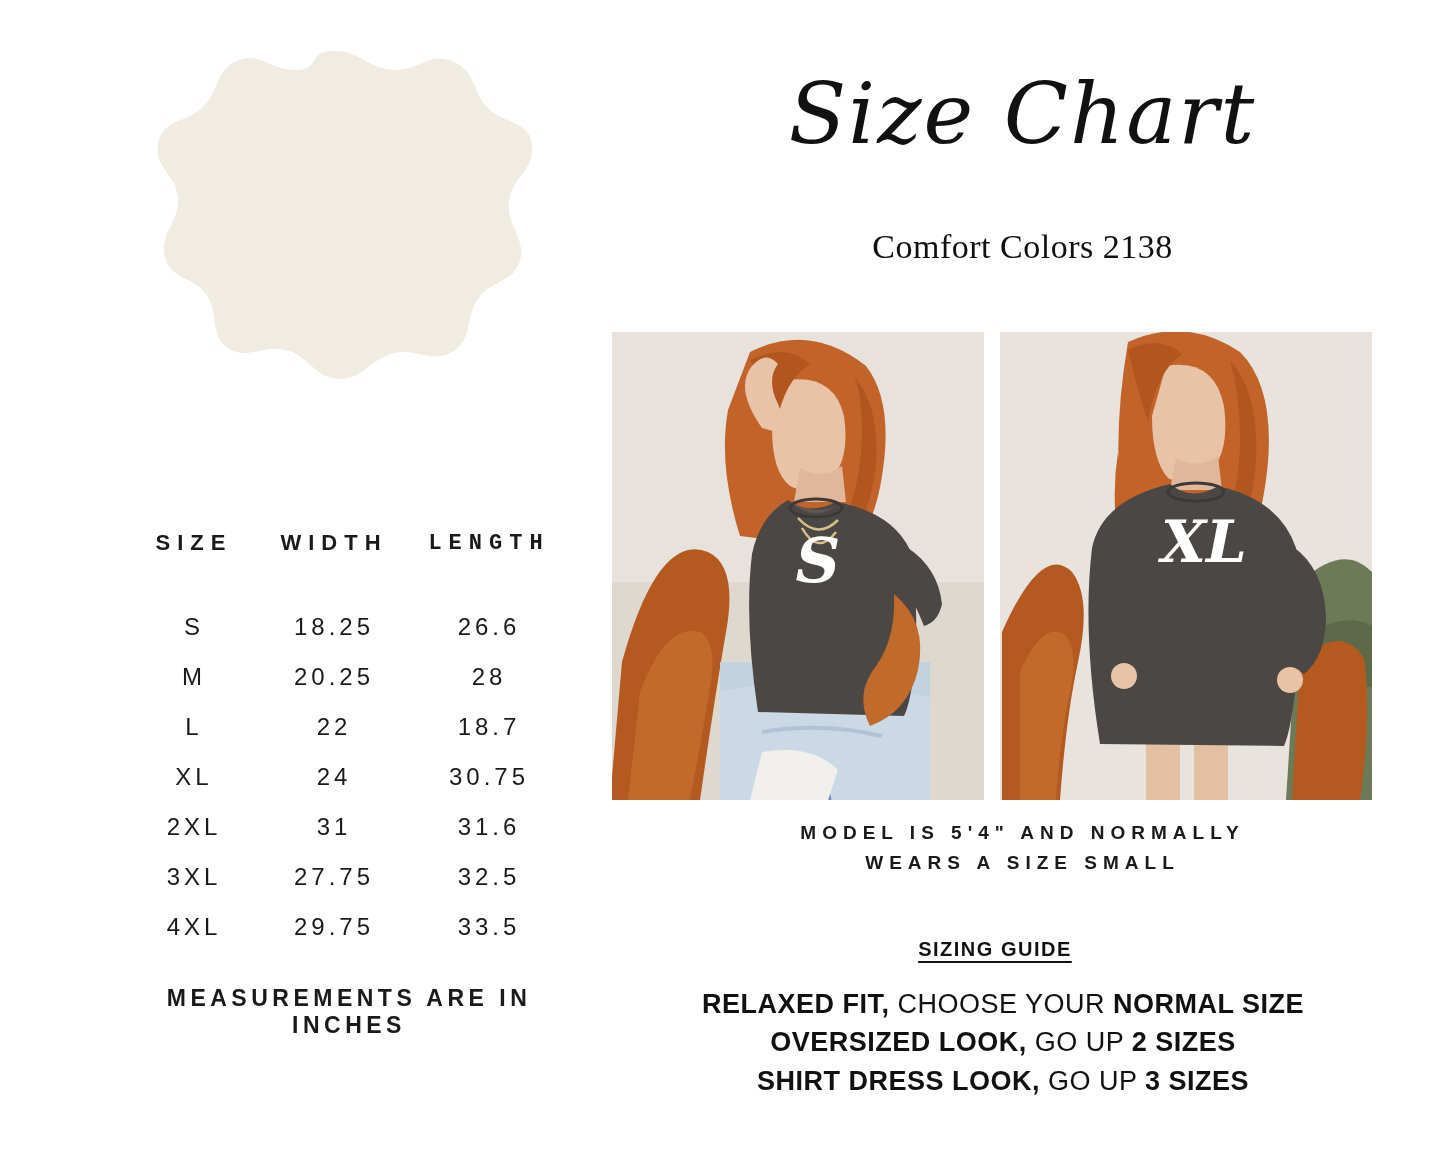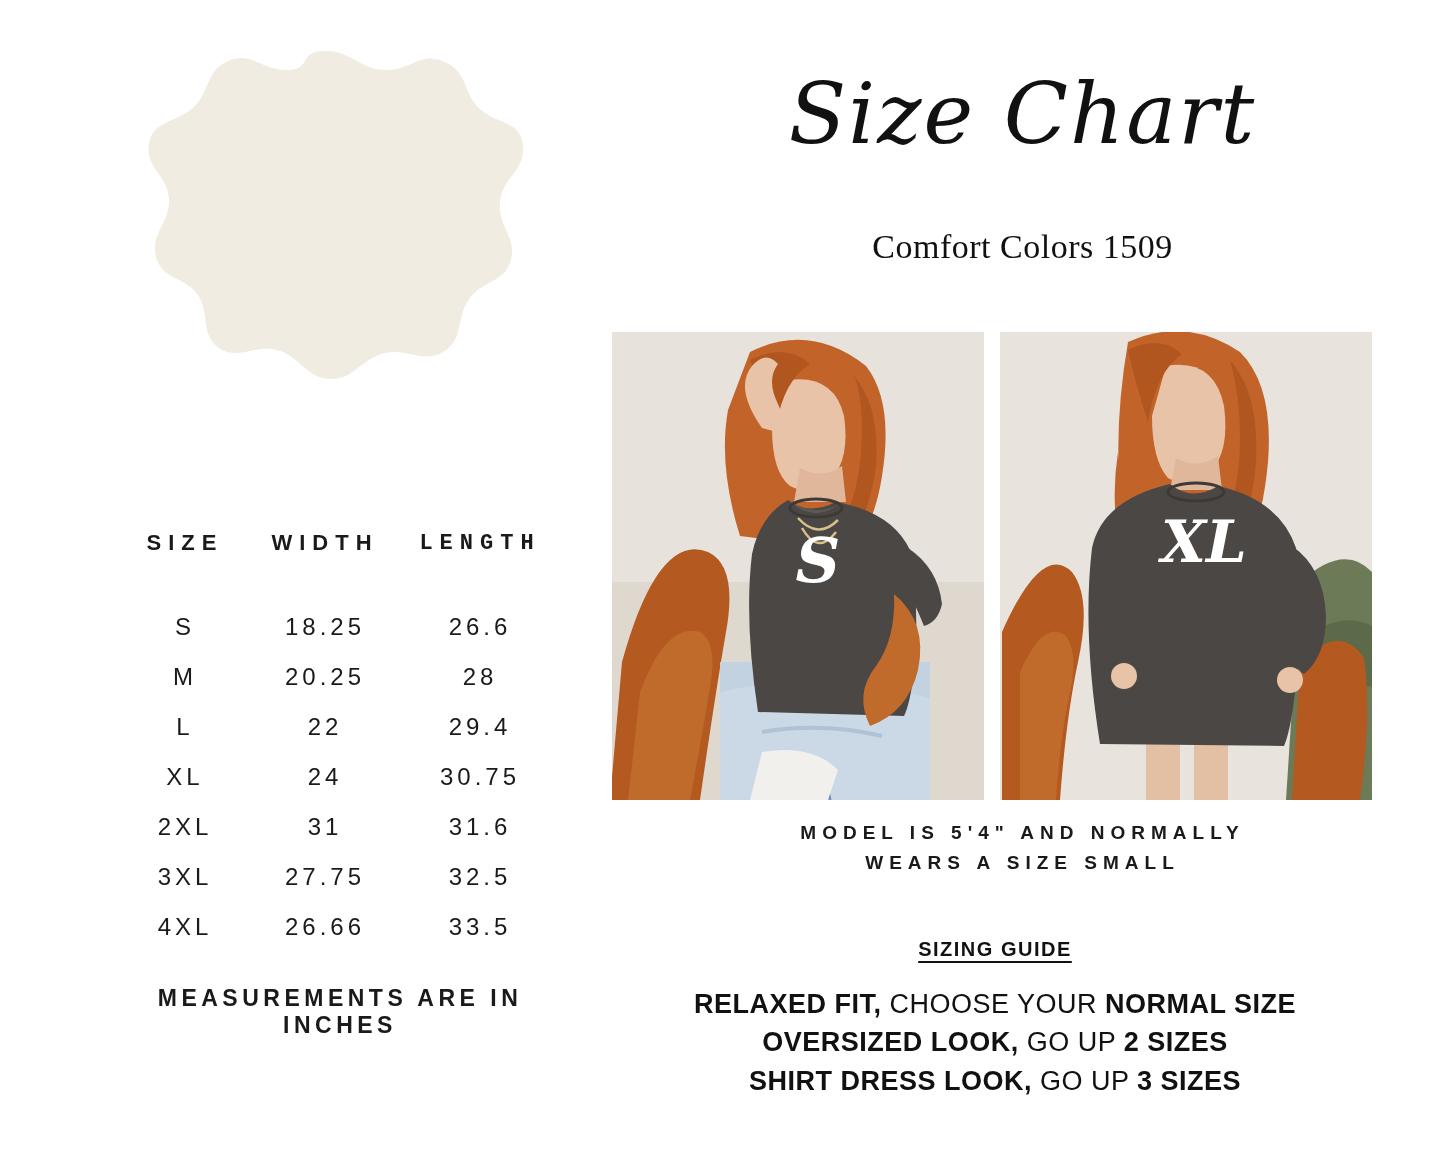--- a/index.html
+++ b/index.html
@@ -13,21 +13,21 @@
   .page {
     position: relative;
     width: 1445px;
     height: 1156px;
     background: #ffffff;
   }
 
   
   .left-col {
     position: absolute;
-    left: 0;
+    left: 9px;
     top: 0;
     width: 600px;
     height: 864px;
   }
 
   .blob-wrap {
     position: absolute;
     left: 125px;
     top: 45px;
     width: 400px;
@@ -154,21 +154,21 @@
     text-align: center;
     font-size: 20px;
     font-weight: 700;
     letter-spacing: 1.5px;
     color: #111;
     text-decoration: underline;
     text-underline-offset: 5px;
   }
   .guide-lines {
     position: absolute;
-    left: 0;
+    left: 8px;
     top: 985px;
     width: 790px;
     text-align: center;
     font-size: 27px;
     line-height: 1.42;
     color: #111;
     letter-spacing: 0.5px;
   }
   .guide-lines .line { white-space: nowrap; }
   .guide-lines .b { font-weight: 700; }
@@ -210,53 +210,53 @@
             <td>26.6</td>
           </tr>
           <tr>
             <td>M</td>
             <td>20.25</td>
             <td>28</td>
           </tr>
           <tr>
             <td>L</td>
             <td>22</td>
-            <td>29.4</td>
+            <td>18.7</td>
           </tr>
           <tr>
             <td>XL</td>
             <td>24</td>
             <td>30.75</td>
           </tr>
           <tr>
             <td>2XL</td>
             <td>31</td>
             <td>31.6</td>
           </tr>
           <tr>
             <td>3XL</td>
             <td>27.75</td>
             <td>32.5</td>
           </tr>
           <tr>
             <td>4XL</td>
-            <td>26.66</td>
+            <td>29.75</td>
             <td>33.5</td>
           </tr>
         </tbody>
       </table>
     </div>
 
     <div class="measure-note">MEASUREMENTS ARE IN INCHES</div>
   </div>
 
   <div class="right-col">
 
     <div class="title-script">Size Chart</div>
-    <div class="title-sub">Comfort Colors 1509</div>
+    <div class="title-sub">Comfort Colors 2138</div>
 
     <div class="photos">
 
       <div class="photo">
         <svg viewBox="0 0 372 468" xmlns="http://www.w3.org/2000/svg" aria-hidden="true">
           <defs>
             <clipPath id="cpA">
                 <rect x="0" y="0" width="372" height="468"></rect>
               </clipPath>
           </defs>

